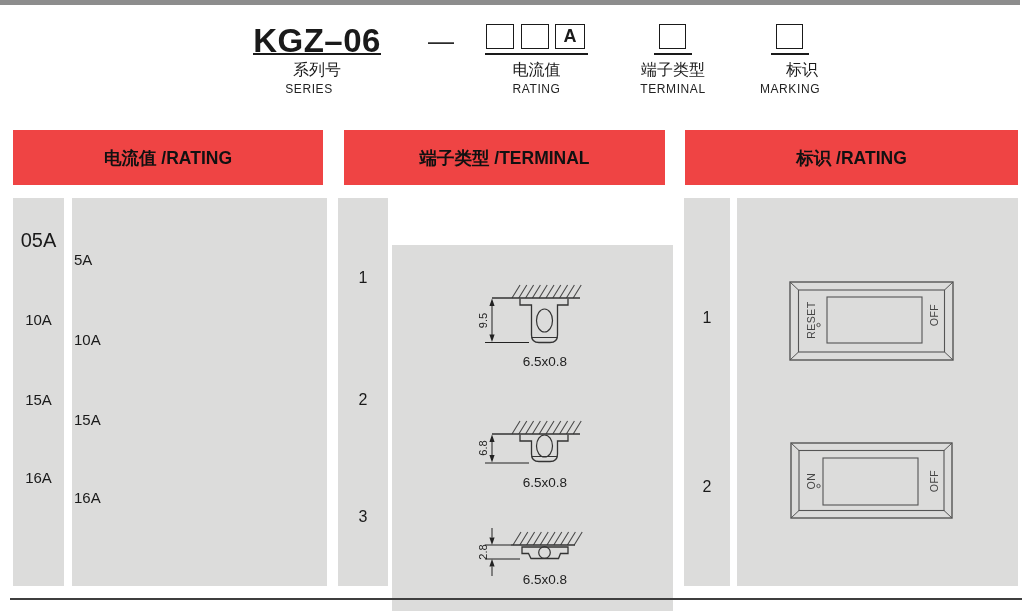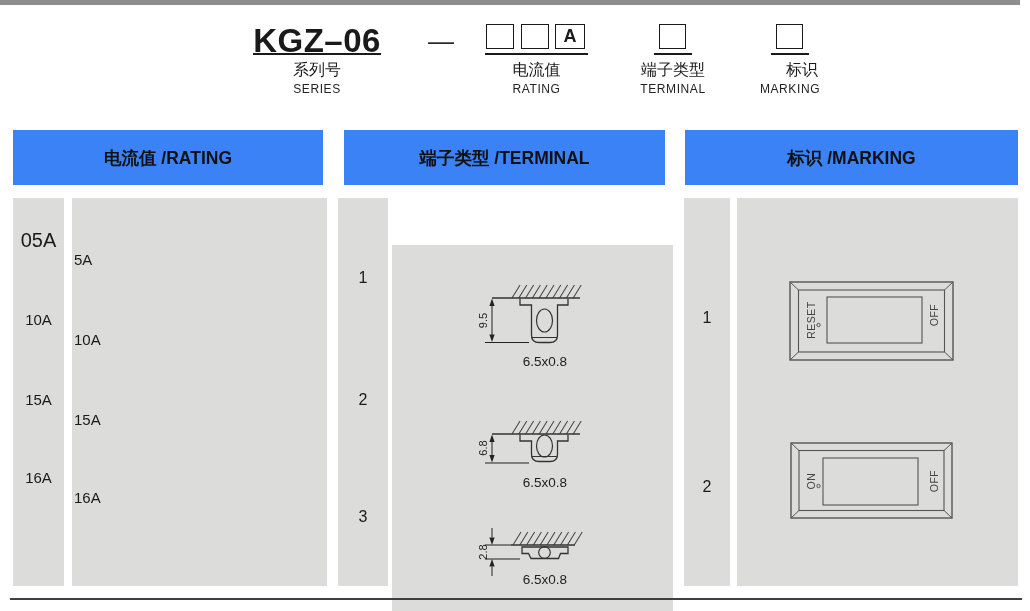--- a/index.html
+++ b/index.html
@@ -12,40 +12,40 @@
   
   .pn-code{left:252px;top:22px;width:130px;text-align:center;font-size:33px;font-weight:bold;letter-spacing:0.5px;}
   .u-line{height:2px;background:#1a1a1a;}
   .zh{font-size:16px;text-align:center;}
   .en{font-size:12px;text-align:center;letter-spacing:0.6px;color:#222;}
   .dash{left:424px;top:26px;width:34px;text-align:center;font-size:26px;color:#2a2a2a;}
   .pbox{top:24px;height:25px;border:1.6px solid #1a1a1a;background:#fff;box-sizing:border-box;
         text-align:center;font-size:18px;line-height:22px;font-weight:bold;}
 
   
-  .ghead{top:130px;height:55px;background:#3b82f6;display:flex;align-items:center;justify-content:center;
+  .ghead{top:130px;height:55px;background:#ef4444;display:flex;align-items:center;justify-content:center;
          font-size:17.5px;font-weight:bold;color:#111;}
   
   .panel{top:198px;height:388px;background:#dcdcdb;}
   .coderow{position:absolute;width:100%;text-align:center;font-size:16px;line-height:18px;}
   .valrow{position:absolute;left:2px;font-size:15px;line-height:18px;margin-top:20px;}
   svg{display:block;}
   svg text{font-family:"Liberation Sans","DejaVu Sans",sans-serif;}
 </style>
 </head>
 <body>
 
 <div class="stage">
 
   <div class="abs topbar"></div>
 
   <div class="abs pn-code">KGZ–06</div>
   <div class="abs u-line" style="left:253px;top:53px;width:128px;"></div>
   <div class="abs zh" style="left:253px;top:60px;width:128px;">系列号</div>
-  <div class="abs en" style="left:253px;top:82px;width:128px;text-align:center;">SERIES</div>
+  <div class="abs en" style="left:245px;top:82px;width:128px;text-align:center;">SERIES</div>
 
   <div class="abs dash">—</div>
 
   <div class="abs pbox" style="left:486px;width:28px;"></div>
   <div class="abs pbox" style="left:521px;width:28px;"></div>
   <div class="abs pbox" style="left:555px;width:30px;">A</div>
   <div class="abs u-line" style="left:485px;top:53px;width:103px;height:1.6px;"></div>
   <div class="abs zh" style="left:485px;top:60px;width:103px;">电流值</div>
   <div class="abs en" style="left:485px;top:82px;width:103px;">RATING</div>
 
@@ -54,21 +54,21 @@
   <div class="abs zh" style="left:623px;top:60px;width:100px;">端子类型</div>
   <div class="abs en" style="left:623px;top:82px;width:100px;">TERMINAL</div>
 
   <div class="abs pbox" style="left:776px;width:27px;"></div>
   <div class="abs u-line" style="left:771px;top:53px;width:38px;height:1.6px;"></div>
   <div class="abs zh" style="left:752px;top:60px;width:100px;font-family:Liberation Serif, serif;">标识</div>
   <div class="abs en" style="left:740px;top:82px;width:100px;">MARKING</div>
 
   <div class="abs ghead" style="left:13px;width:310px;">电流值 /RATING</div>
   <div class="abs ghead" style="left:344px;width:321px;">端子类型 /TERMINAL</div>
-  <div class="abs ghead" style="left:685px;width:333px;">标识 /MARKING</div>
+  <div class="abs ghead" style="left:685px;width:333px;">标识 /RATING</div>
 
   <div class="abs panel" style="left:13px;width:51px;">
     <div class="coderow" style="top:33px;font-size:20px;">05A</div>
     <div class="coderow" style="top:113px;font-size:15px;">10A</div>
     <div class="coderow" style="top:193px;font-size:15px;">15A</div>
     <div class="coderow" style="top:271px;font-size:15px;">16A</div>
   </div>
   <div class="abs panel" style="left:72px;width:255px;">
     <div class="valrow" style="top:33px;">5A</div>
     <div class="valrow" style="top:113px;">10A</div>

